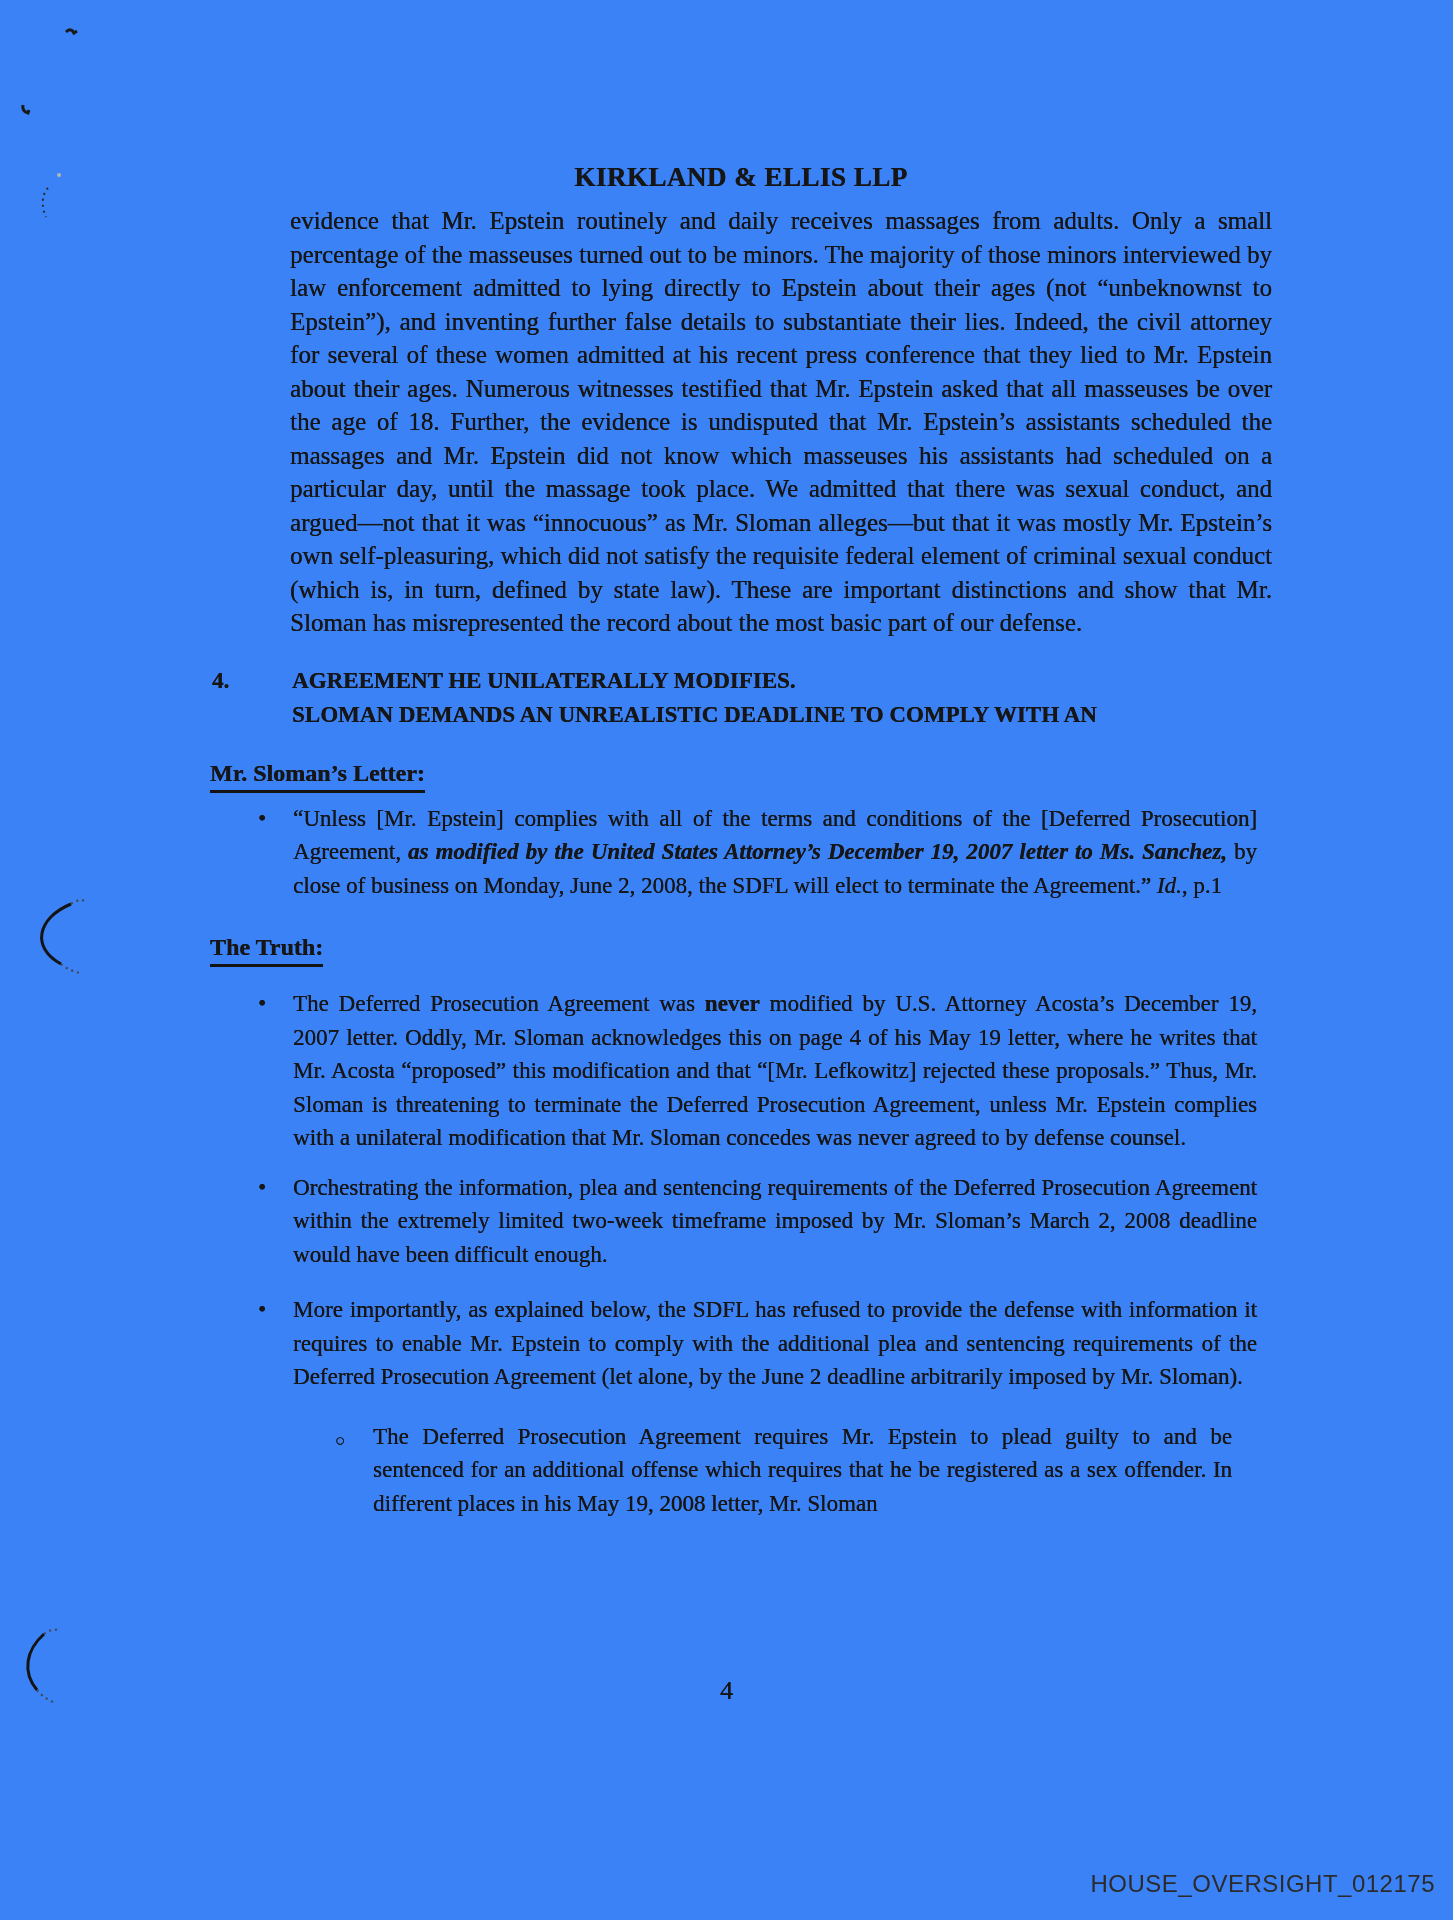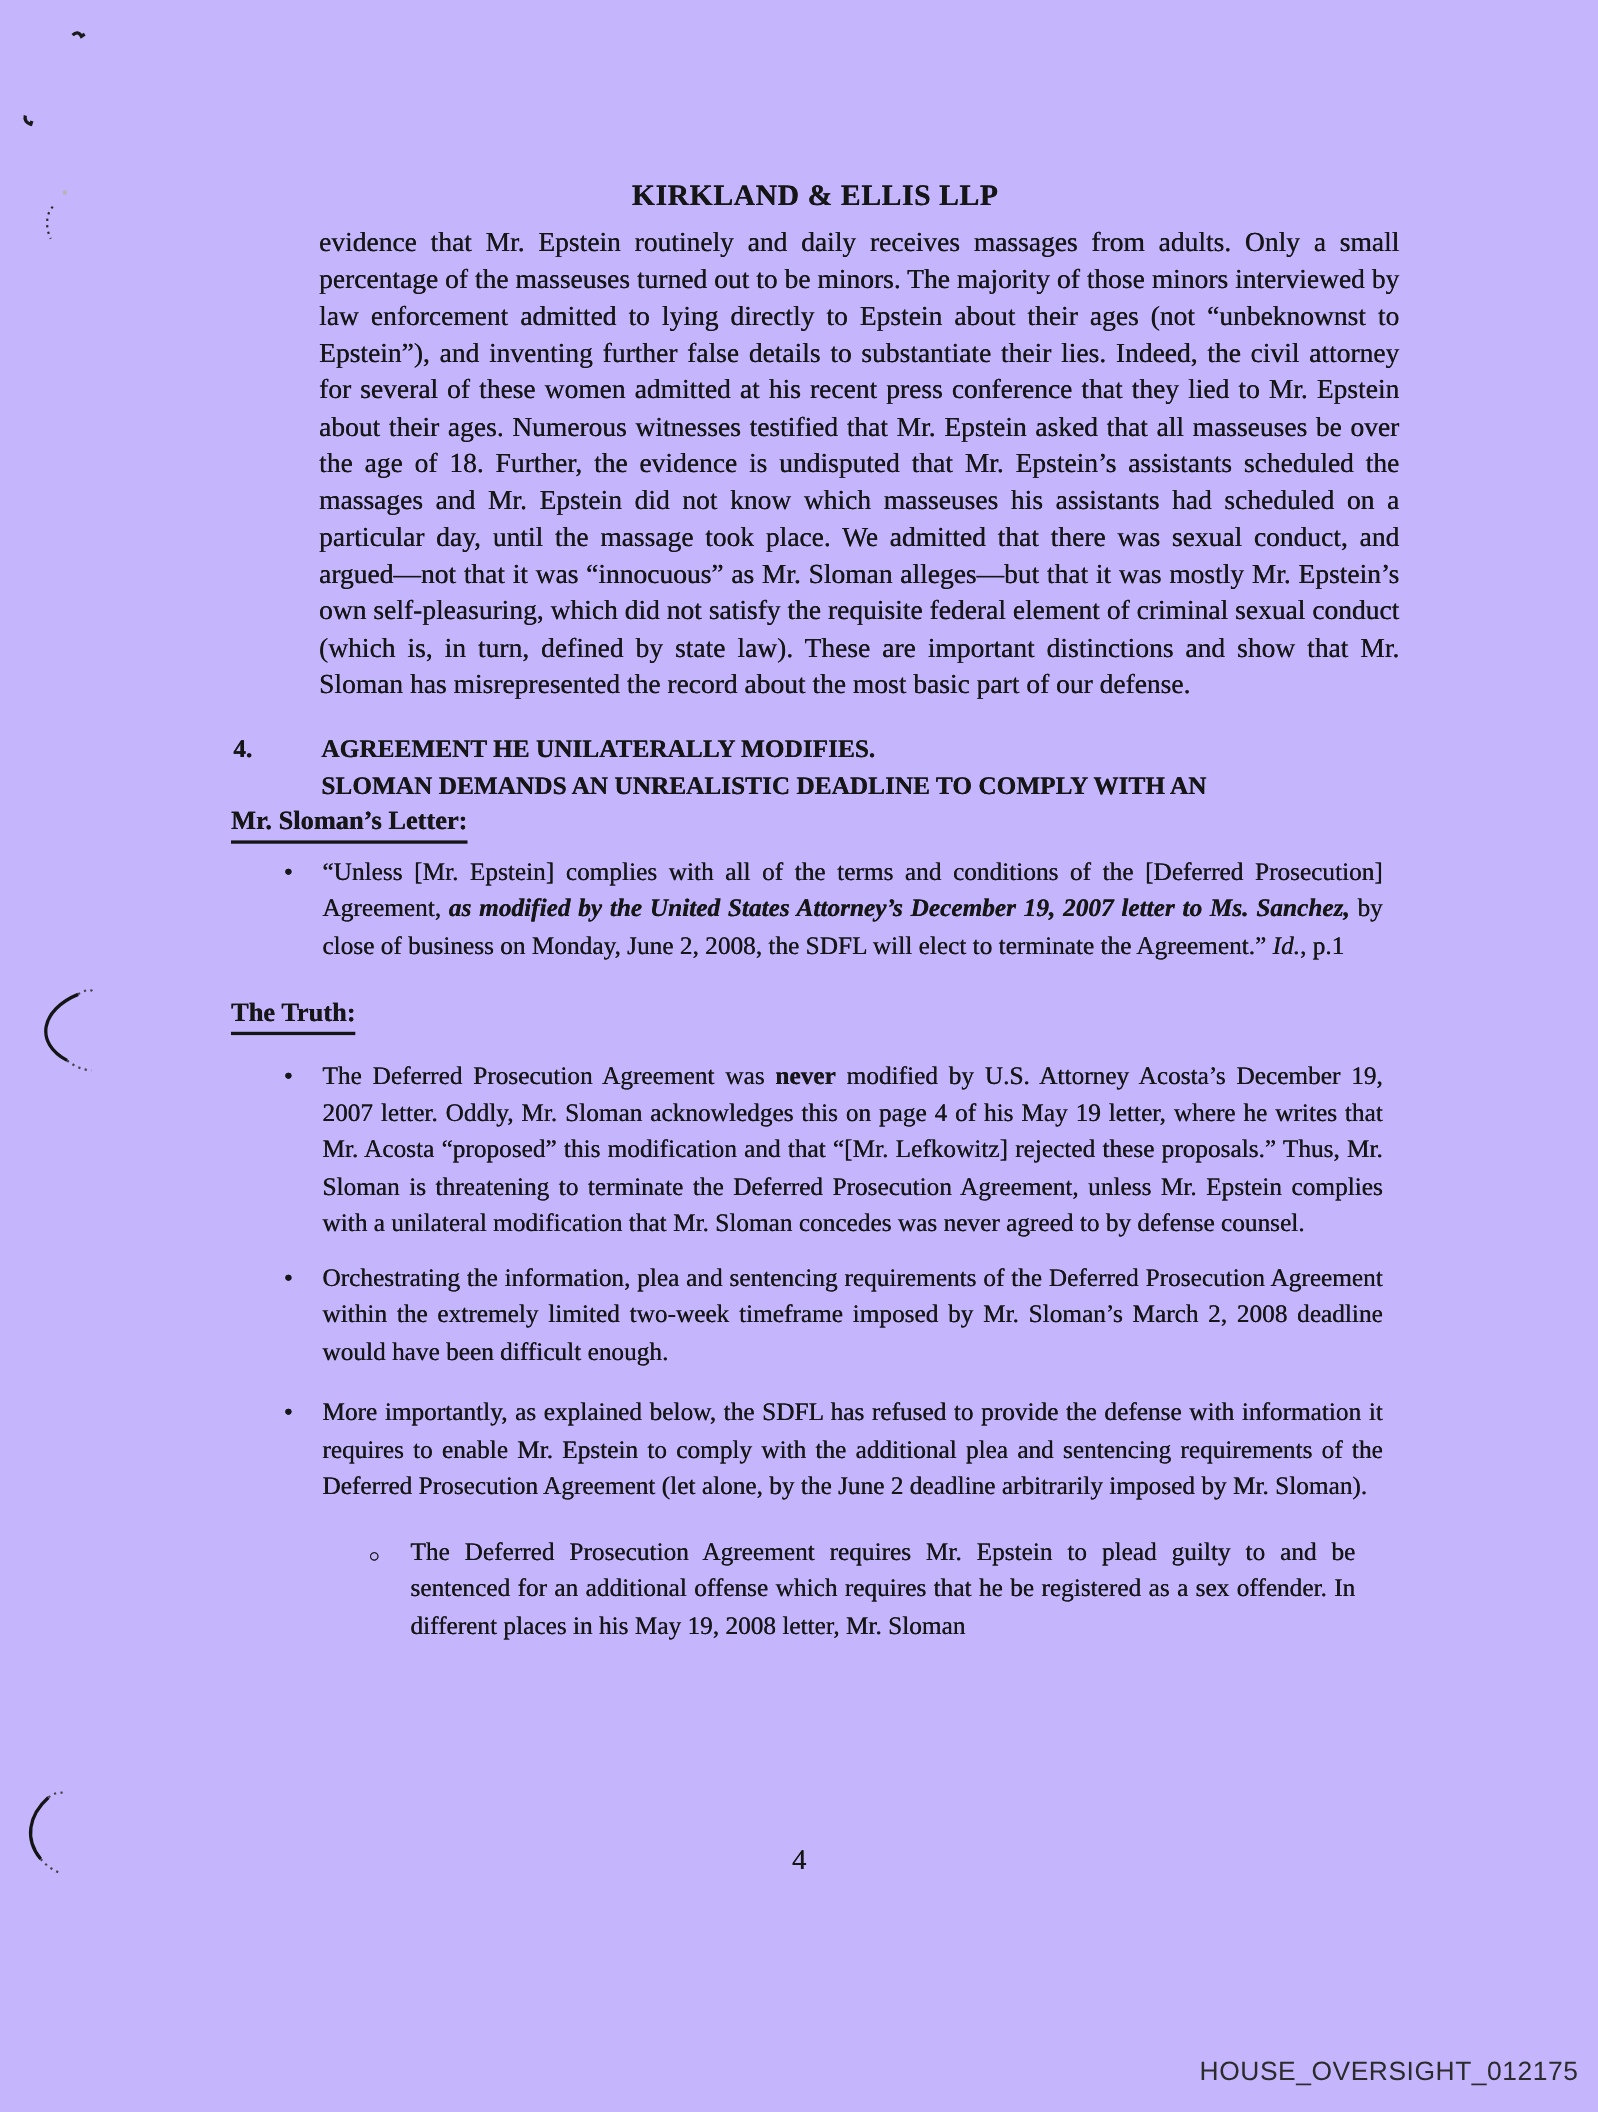--- a/index.html
+++ b/index.html
@@ -1,21 +1,21 @@
 <!DOCTYPE html>
 <html><head>
 <meta charset="utf-8">
 <style>
   html, body { margin: 0; padding: 0; background: #e8e8e8; }
   .page {
     position: relative;
     width: 1453px;
     height: 1920px;
     margin: 0 auto;
-    background: #c4b5fd;
+    background: #3b82f6;
     color: #161616;
     font-family: "Liberation Serif", "DejaVu Serif", serif;
     overflow: hidden;
   }
   .content {
     position: absolute;
     left: 210px;
     top: 0;
     width: 1062px;
     text-shadow: 0.3px 0 0 currentColor;
@@ -37,21 +37,21 @@
   }
   .section-heading {
     display: flex;
     margin-top: 24px;
     font-weight: 700;
     font-size: 23px;
     line-height: 34px;
   }
   .sec-num { width: 80px; flex: none; padding-left: 2px; }
   .sec-title .line { display: block; }
-  .sub-heading { font-size: 24px; line-height: 30px; font-weight: 700; }
+  .sub-heading { margin-top: 26px; font-size: 24px; line-height: 30px; font-weight: 700; }
   .sub-heading .underlined {
     display: inline-block;
     border-bottom: 3px solid #141414;
     padding-bottom: 2px;
   }
   .truth-heading-wrap { margin-top: 30px; }
   .bullet {
     display: flex;
     margin-left: 48px;
     margin-right: 15px;

